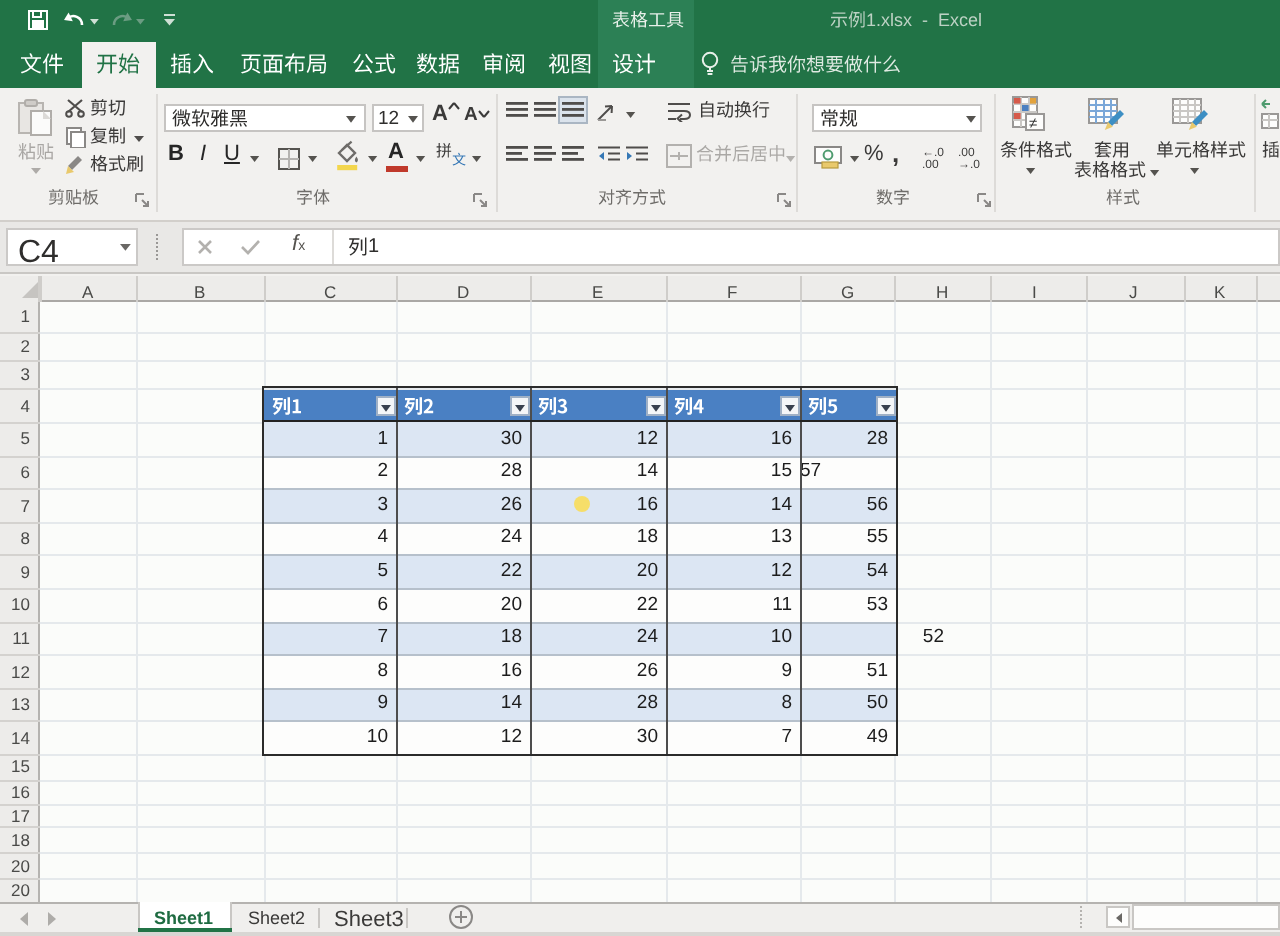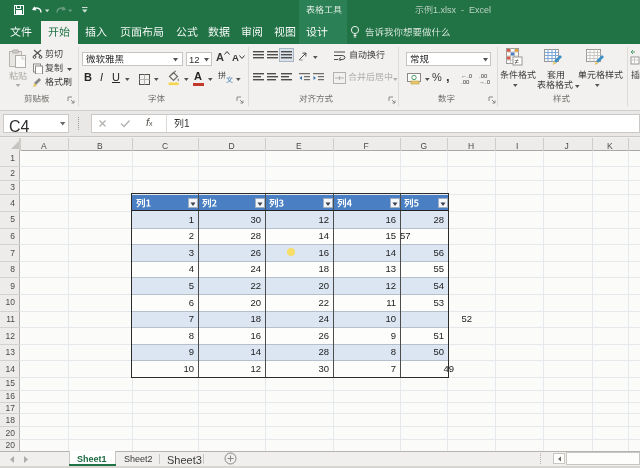--- a/index.html
+++ b/index.html
@@ -727,21 +727,21 @@
     </div>
     <div style="position:absolute;left:198px;top:363.9px;font-family:'Liberation Sans',sans-serif;font-size:9.5px;color:#1c1c1c;font-weight:400;line-height:1;white-space:nowrap;">
       <div style="width:63px;text-align:right">12</div>
     </div>
     <div style="position:absolute;left:265px;top:363.9px;font-family:'Liberation Sans',sans-serif;font-size:9.5px;color:#1c1c1c;font-weight:400;line-height:1;white-space:nowrap;">
       <div style="width:64px;text-align:right">30</div>
     </div>
     <div style="position:absolute;left:333px;top:363.9px;font-family:'Liberation Sans',sans-serif;font-size:9.5px;color:#1c1c1c;font-weight:400;line-height:1;white-space:nowrap;">
       <div style="width:63px;text-align:right">7</div>
     </div>
-    <div style="position:absolute;left:400px;top:363.9px;font-family:'Liberation Sans',sans-serif;font-size:9.5px;color:#1c1c1c;font-weight:400;line-height:1;white-space:nowrap;padding-left:10px;">
+    <div style="position:absolute;left:400px;top:363.9px;font-family:'Liberation Sans',sans-serif;font-size:9.5px;color:#1c1c1c;font-weight:400;line-height:1;white-space:nowrap;">
       <div style="width:44px;text-align:right">49</div>
     </div>
     <div style="position:absolute;left:136px;top:198.0px">
       <svg width="17" height="12" viewBox="0 0 17 12" style="display:block">
         <path transform="translate(0,8.6)" d="M5.9 -7.1V-1.6H7.0V-7.1ZM7.8 -8.0V-0.5C7.8 -0.3 7.8 -0.3 7.6 -0.3C7.4 -0.3 6.9 -0.3 6.5 -0.3C6.6 0.0 6.8 0.5 6.8 0.8C7.6 0.8 8.1 0.8 8.5 0.6C8.8 0.4 9.0 0.1 9.0 -0.5V-8.0ZM1.6 -2.7C2.0 -2.4 2.5 -2.0 2.8 -1.7C2.2 -0.9 1.4 -0.4 0.6 -0.0C0.8 0.2 1.1 0.6 1.3 0.9C3.4 -0.1 4.8 -2.0 5.3 -5.3L4.6 -5.6L4.4 -5.5H2.6C2.7 -5.9 2.8 -6.2 2.9 -6.5H5.4V-7.6H0.5V-6.5H1.7C1.4 -5.3 1.0 -4.1 0.3 -3.3C0.5 -3.1 1.0 -2.7 1.1 -2.5C1.6 -3.0 1.9 -3.7 2.3 -4.5H4.0C3.9 -3.8 3.6 -3.2 3.4 -2.7C3.1 -3.0 2.6 -3.3 2.3 -3.6Z M10.3 0.0H14.5V-1.1H13.2V-7.0H12.2C11.7 -6.8 11.2 -6.6 10.5 -6.5V-5.6H11.8V-1.1H10.3Z" fill="#ffffff"></path>
       </svg>
     </div>
     <div style="position:absolute;left:188px;top:198px;width:10px;height:10px;background:#f4f6f8;border:1px solid #9fb0c5"></div>
     <svg style="position:absolute;left:190px;top:201.8px" width="6" height="5" viewBox="0 0 6 5">
       <path d="M0.5 0.5 h5 l-2.5 3.4 z" fill="#38404e"></path>

